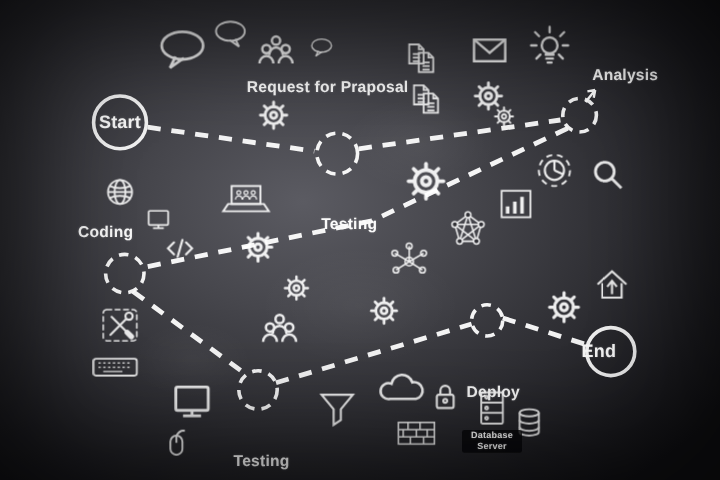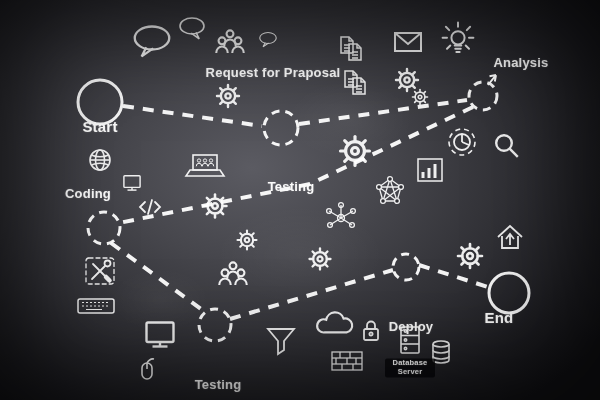--- a/index.html
+++ b/index.html
@@ -15,21 +15,21 @@
   .stage::after{
     content:"";position:absolute;inset:0;pointer-events:none;
     box-shadow:inset 0 0 95px 28px rgba(0,0,0,0.55);
   }
   svg.art{position:absolute;left:0;top:0;}
   .lbl{
     position:absolute;color:#fbfbfb;font-weight:700;font-size:13px;
     transform:translate(-50%,-50%);white-space:nowrap;letter-spacing:.2px;
     text-shadow:0 0 2px rgba(255,255,255,0.25);
   }
-  .lbl.big{font-size:15px;margin-top:24px;}
+  .lbl.big{font-size:15px;}
   .lbl.tiny{
     font-size:7.5px;font-weight:700;white-space:normal;width:46px;text-align:center;
     line-height:1.15;background:rgba(5,5,8,0.78);border-radius:2px;padding:1px 2px;
   }
 </style>
 </head>
 <body>
 
 <div class="stage">
 

